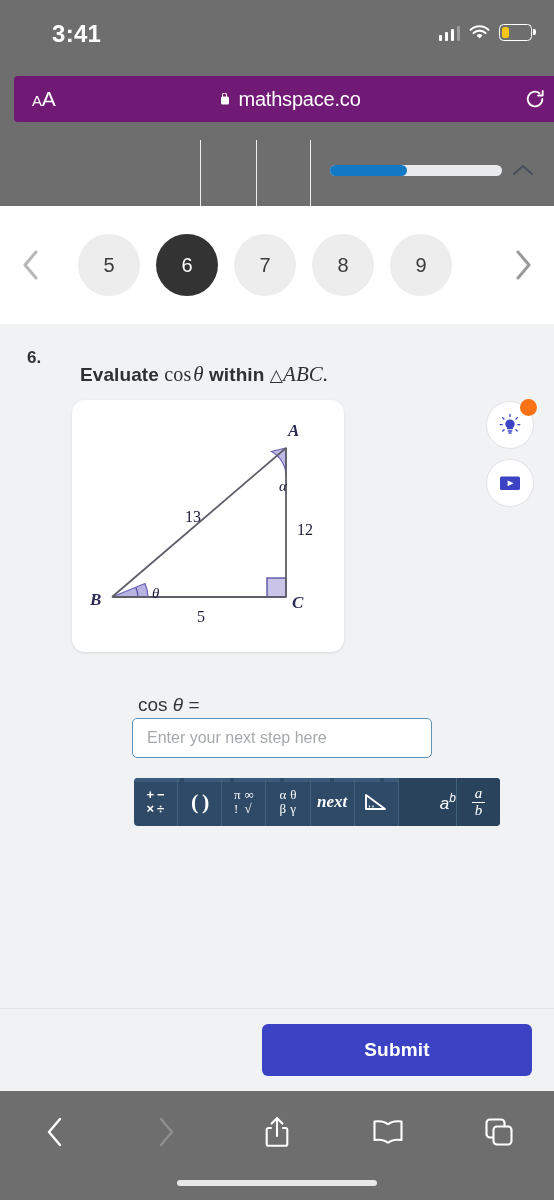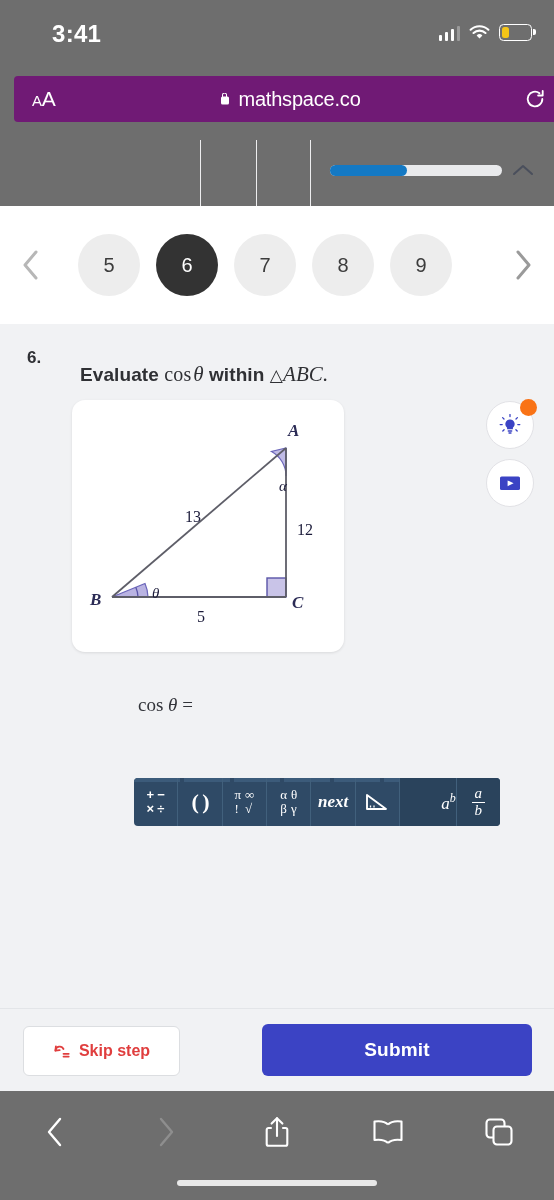--- a/index.html
+++ b/index.html
@@ -135,21 +135,21 @@
   }
   .helpbtn.hint{left:486px;top:401px;}
   .helpbtn.video{left:486px;top:459px;}
   .badge{
     position:absolute;right:-4px;top:-3px;width:17px;height:17px;border-radius:50%;background:#f97316;
   }
 
   
   .ans-label{
     position:absolute;left:138px;top:370px;
-    font-family:Liberation Serif, serif;font-size:19px;color:#32343a;
+    font-family:Liberation Sans, sans-serif;font-size:19px;color:#32343a;
   }
   .ans-label .v{font-style:italic;}
   .stepinput{
     position:absolute;left:132px;top:394px;width:300px;height:40px;
     background:#fff;border:1.3px solid #5e93b5;border-radius:5px;
     font-family:"Liberation Sans", sans-serif;font-size:16px;color:#33363b;
     padding:0 14px;box-sizing:border-box;outline:none;
   }
   .stepinput::placeholder{color:#a5a8ad;}
 
@@ -172,21 +172,21 @@
   .kb .ops{
     display:grid;grid-template-columns:auto auto;gap:0 3px;
     font-size:13px;font-weight:700;line-height:1.05;
   }
   .kb .paren{font-size:22px;font-family:"Liberation Serif",serif;font-weight:600;letter-spacing:-1px;}
   .kb .grk{
     display:grid;grid-template-columns:auto auto;gap:0 4px;
     font-family:"Liberation Serif", serif;font-size:13px;line-height:1.05;
   }
   .kb .trig{font-family:"Liberation Serif", serif;font-style:italic;font-weight:700;font-size:17px;}
-  .kb .ab{font-family:Liberation Serif, serif;font-style:italic;font-size:17px;margin-left:41px;}
+  .kb .ab{font-family:Liberation Sans, sans-serif;font-style:italic;font-size:17px;margin-left:41px;}
   .kb .ab sup{font-size:12px;}
   .kb .frac{
     font-family:"Liberation Serif", serif;font-style:italic;font-size:15px;
     display:flex;flex-direction:column;align-items:center;line-height:1.04;
   }
   .kb .frac i:first-child{border-bottom:1.2px solid #fff;padding:0 3px;font-style:italic;}
   .kb .frac i:last-child{font-style:italic;}
 
   
   .actionbar{
@@ -316,20 +316,21 @@
         <text id="lblVert" x="225" y="135" font-family="Liberation Serif, serif" font-size="16" fill="#1b1b3a">12</text>
         <text id="lblHor" x="125" y="222" font-family="Liberation Serif, serif" font-size="16" fill="#1b1b3a">5</text>
       </svg>
     </div>
 
     <div class="ans-label"><span>cos</span>
       <span class="v">θ</span>
       <span>=</span>
     </div>
 
+    <input class="stepinput" id="stepinput" type="text" placeholder="Enter your next step here" style="">
 
     <div class="keypad" id="keypad">
         <div class="kb">
           <div class="ops">
             <span>+</span>
             <span>−</span>
             <span>×</span>
             <span>÷</span>
           </div>
         </div>
@@ -392,29 +393,20 @@
     <span class="badge"></span>
   </div>
   <div class="helpbtn video">
     <svg width="26" height="26" viewBox="0 0 26 26">
       <rect x="3" y="6.5" width="20" height="13.5" rx="1.6" fill="#3b43c4"></rect>
       <path d="M10.6 10.4 L16.6 13.3 L10.6 16.2 Z" fill="#fff"></path>
     </svg>
   </div>
 
   <div class="actionbar">
-    <div class="skipbtn">
-      <svg width="18" height="18" viewBox="0 0 18 18">
-        <path d="M2.5 8.5 A4.2 4.2 0 0 1 10.5 7" stroke="#e03e3e" stroke-width="1.8" fill="none" stroke-linecap="round"></path>
-        <path d="M2.9 4.3 L2.4 8.7 L6.7 8.1" stroke="#e03e3e" stroke-width="1.8" fill="none" stroke-linecap="round" stroke-linejoin="round"></path>
-        <path d="M10.5 11.8 h5.2" stroke="#e03e3e" stroke-width="1.8" stroke-linecap="round"></path>
-        <path d="M10.5 14.6 h5.2" stroke="#e03e3e" stroke-width="1.8" stroke-linecap="round"></path>
-      </svg>
-      <span class="skip-label">Skip step</span>
-    </div>
     <div class="submitbtn">
       <span class="submit-label">Submit</span>
     </div>
   </div>
 
   <div class="safaribar">
     <div class="sb-icons">
       <div class="sb-ic">
         <svg width="22" height="34" viewBox="0 0 22 34">
           <path d="M16 4 L5 17 L16 30" stroke="#fff" stroke-width="2.4" fill="none" stroke-linecap="round" stroke-linejoin="round"></path>

